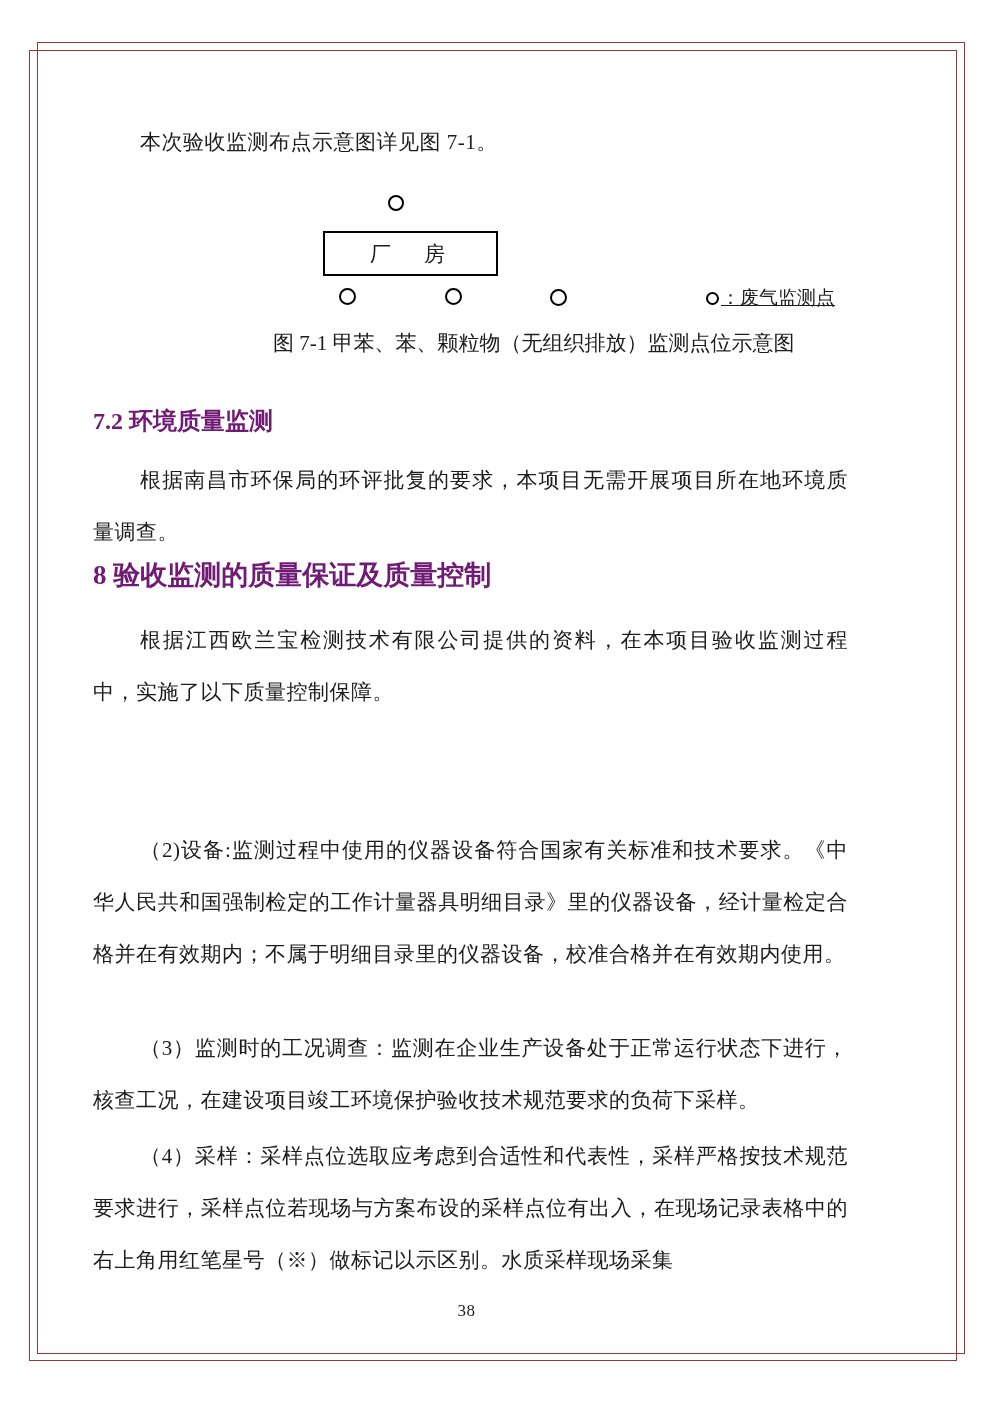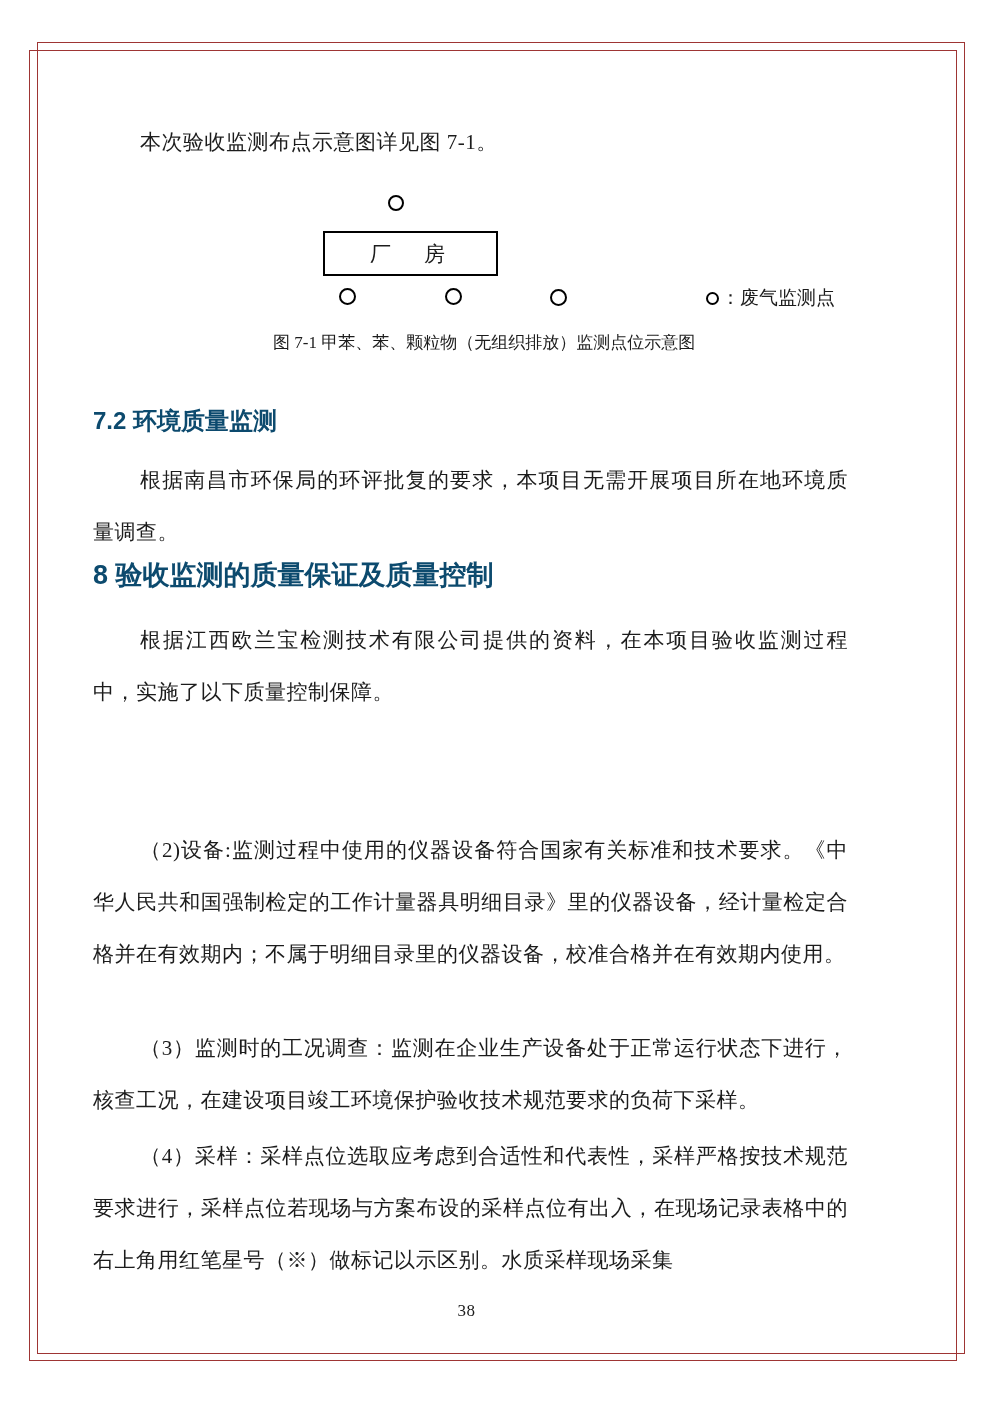--- a/index.html
+++ b/index.html
@@ -29,23 +29,23 @@
     width: 755px;
     font-size: 21px;
     line-height: 52px;
     text-align: justify;
     text-indent: 47px;
     letter-spacing: 0.5px;
   }
   .heading {
     position: absolute;
     left: 93px;
-    font-family: Liberation Sans, sans-serif;
+    font-family: Liberation Serif, serif;
     font-weight: bold;
-    color: #0c4a6e;
+    color: #701a75;
     white-space: nowrap;
   }
   .h-72 { top: 404px; font-size: 24px; line-height: 34px; }
   .h-8  { top: 557px; font-size: 27px; line-height: 36px; }
 
   
   .circle {
     position: absolute;
     border: 2px solid #000;
     border-radius: 50%;
@@ -64,31 +64,32 @@
     align-items: center;
     justify-content: center;
     font-size: 21px;
     letter-spacing: 6px;
   }
   .legend {
     position: absolute;
     left: 706px; top: 284px;
     display: flex;
     align-items: center;
+    text-decoration: underline;
   }
   .legend-circle {
     position: static;
     width: 13px; height: 13px;
     margin-right: 2px;
   }
   .legend-text { font-size: 19px; line-height: 28px; white-space: nowrap; }
   .caption {
     position: absolute;
     left: 273px; top: 330px;
-    font-size: 17px;
+    font-size: 21px;
     line-height: 26px;
     white-space: nowrap;
   }
   .p-intro { top: 116px; }
   .p-s72   { top: 454px; }
   .p-s8-1  { top: 614px; }
   .p-s8-2  { top: 714px; }
   .p-s8-3  { top: 824px; }
   .p-s8-4  { top: 1022px; }
   .p-s8-5  { top: 1130px; }

